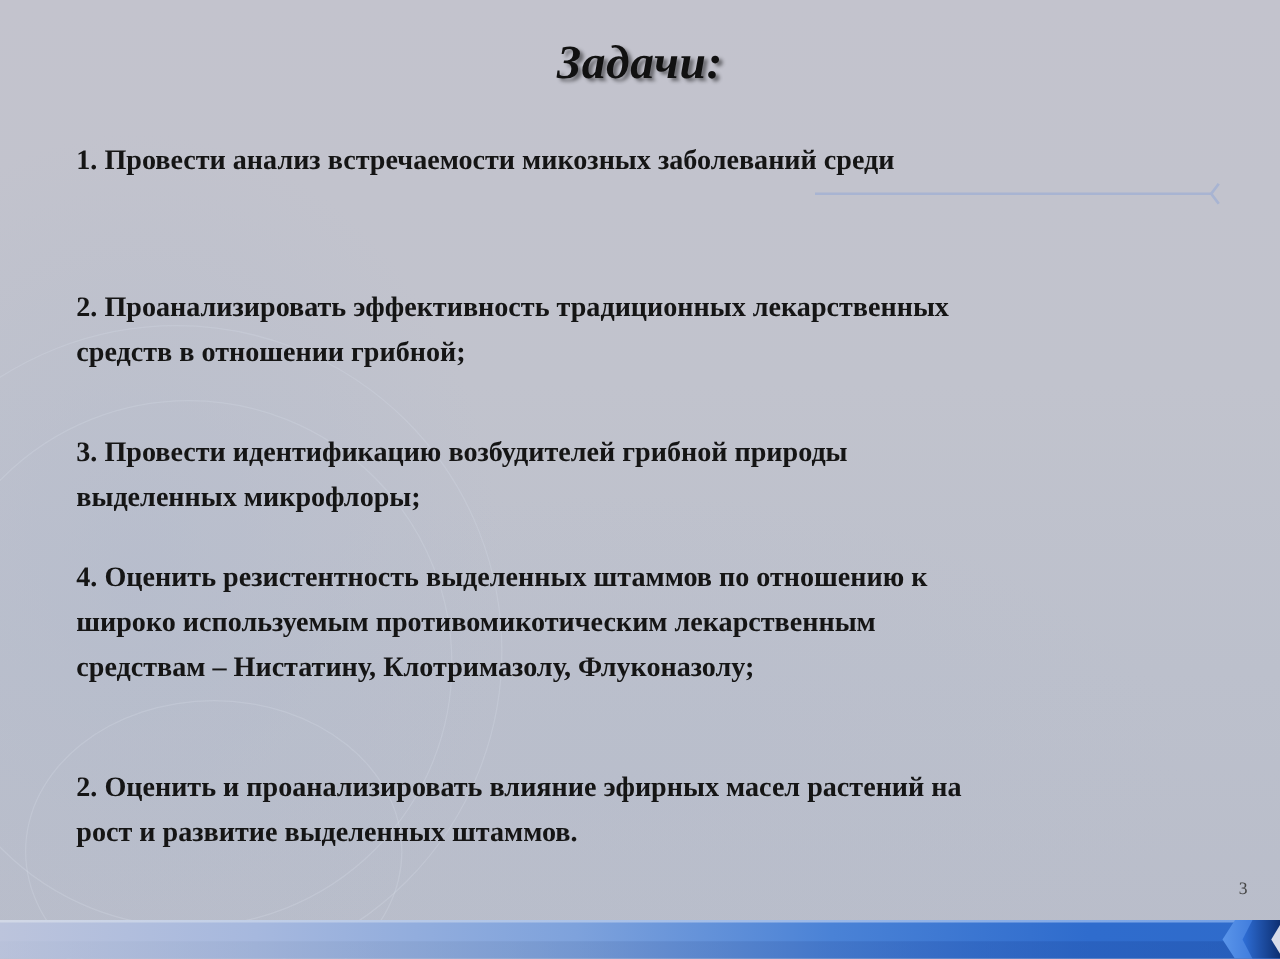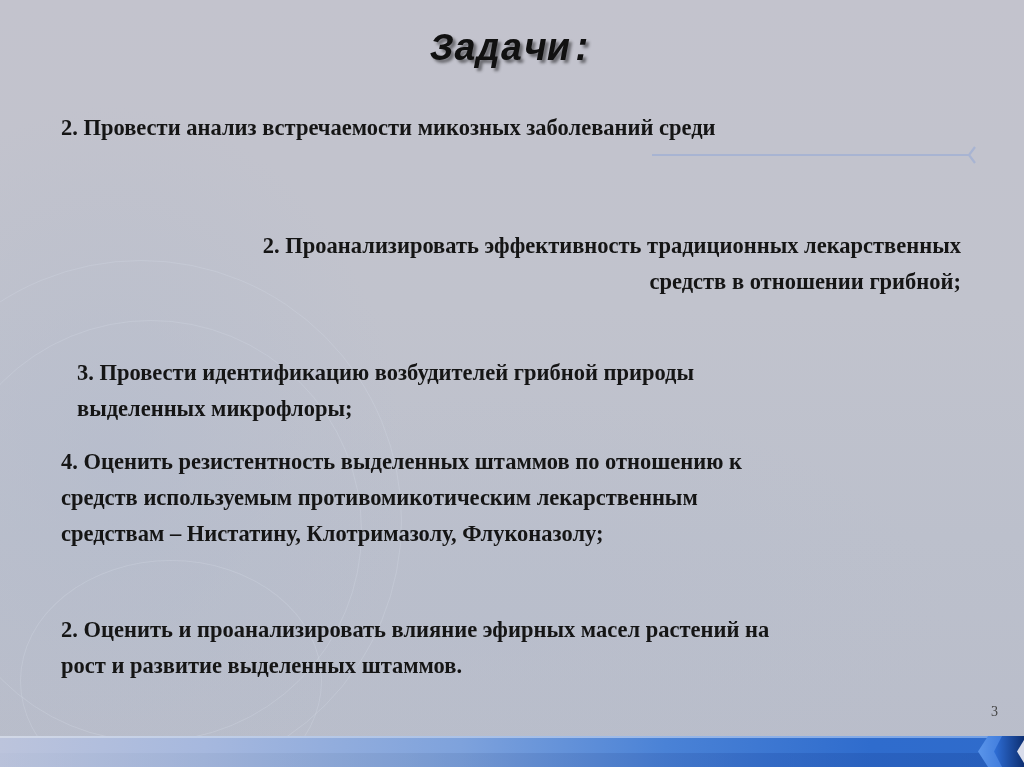--- a/index.html
+++ b/index.html
@@ -32,21 +32,20 @@
       left: 0;
       width: 1024px;
       top: 28px;
       text-align: center;
       font-size: 38px;
       font-weight: bold;
       font-style: italic;
       color: #111;
       text-shadow: 3px 3px 3px rgba(0,0,0,0.45);
       letter-spacing: 0.5px;
-      font-family: Liberation Mono, monospace;
     }
     .deco-line {
       position: absolute;
       left: 652px;
       top: 154px;
       width: 318px;
       height: 2px;
       background: #a8b4d2;
     }
     .deco-chevron {
@@ -119,33 +118,33 @@
 
 <div class="title">Задачи:</div>
 
 <div class="deco-line"></div>
 <svg class="deco-chevron" viewBox="0 0 10 18">
   <path d="M9 1 L3 9 L9 17" fill="none" stroke="#a8b4d2" stroke-width="2.2"></path>
 </svg>
 
 <div class="content">
   <div class="item" style="top:0px;">
-    <div>2. Провести анализ встречаемости микозных заболеваний среди</div>
+    <div>1. Провести анализ встречаемости микозных заболеваний среди</div>
   </div>
-  <div class="item" style="top:118px;text-align:right;">
+  <div class="item" style="top:118px;">
     <div>2. Проанализировать эффективность традиционных лекарственных</div>
     <div>средств в отношении грибной;</div>
   </div>
-  <div class="item" style="top:245px;margin-left:16px;">
+  <div class="item" style="top:234px;">
     <div>3. Провести идентификацию возбудителей грибной природы</div>
     <div>выделенных микрофлоры;</div>
   </div>
   <div class="item" style="top:334px;">
     <div>4. Оценить резистентность выделенных штаммов по отношению к</div>
-    <div>средств используемым противомикотическим лекарственным</div>
+    <div>широко используемым противомикотическим лекарственным</div>
     <div>средствам – Нистатину, Клотримазолу, Флуконазолу;</div>
   </div>
   <div class="item" style="top:502px;">
     <div>2. Оценить и проанализировать влияние эфирных масел растений на</div>
     <div>рост и развитие выделенных штаммов.</div>
   </div>
 </div>
 
 <div class="page-number">3</div>
 

